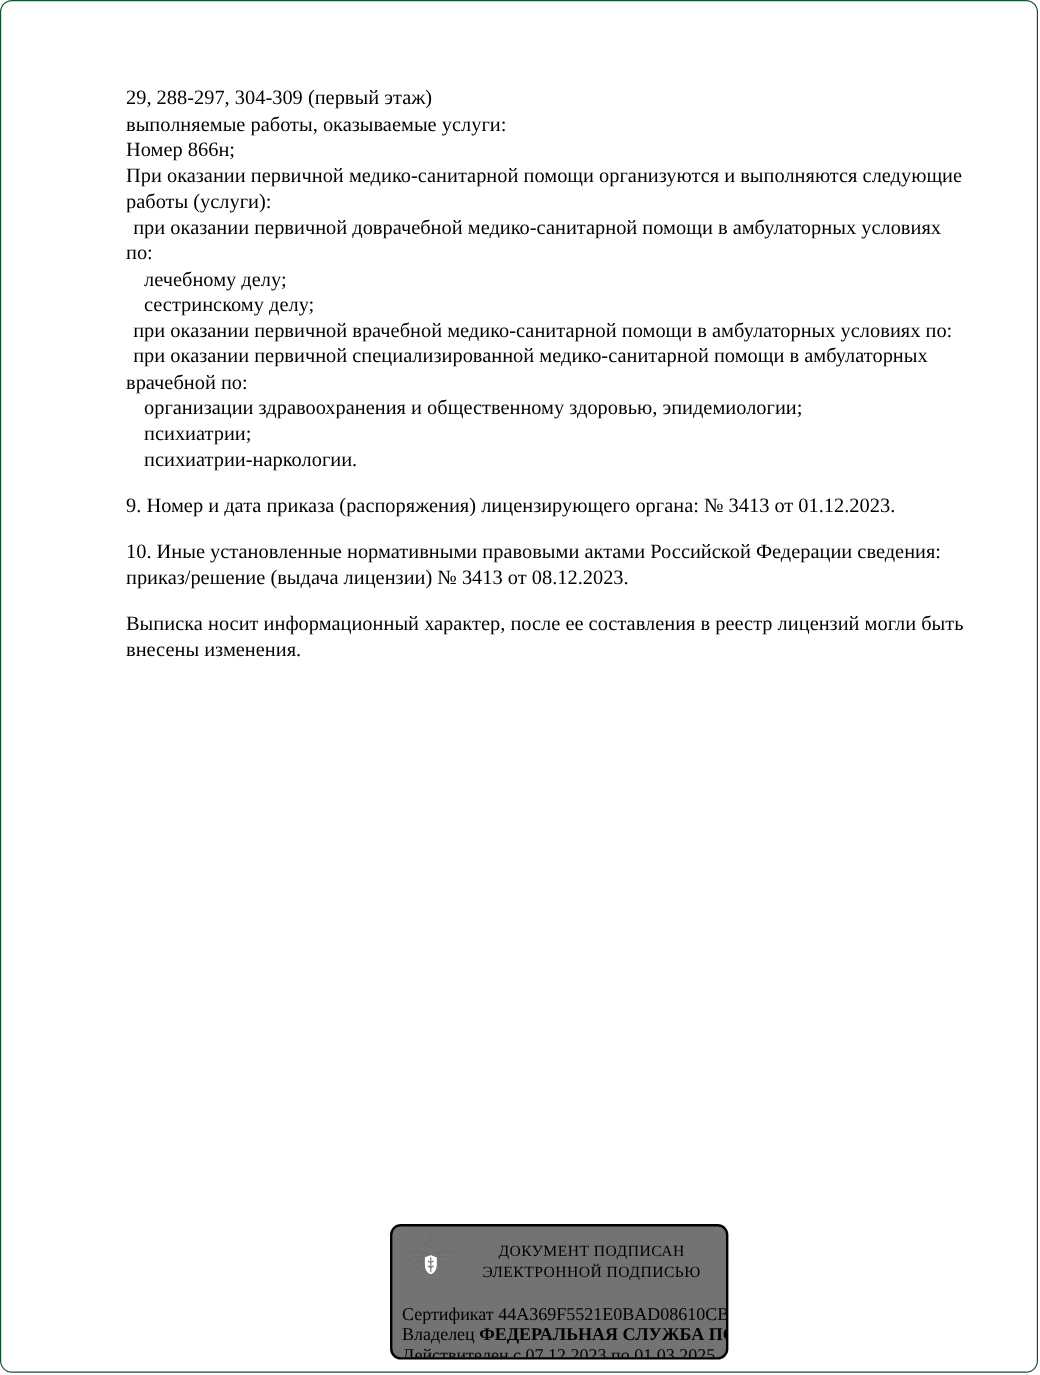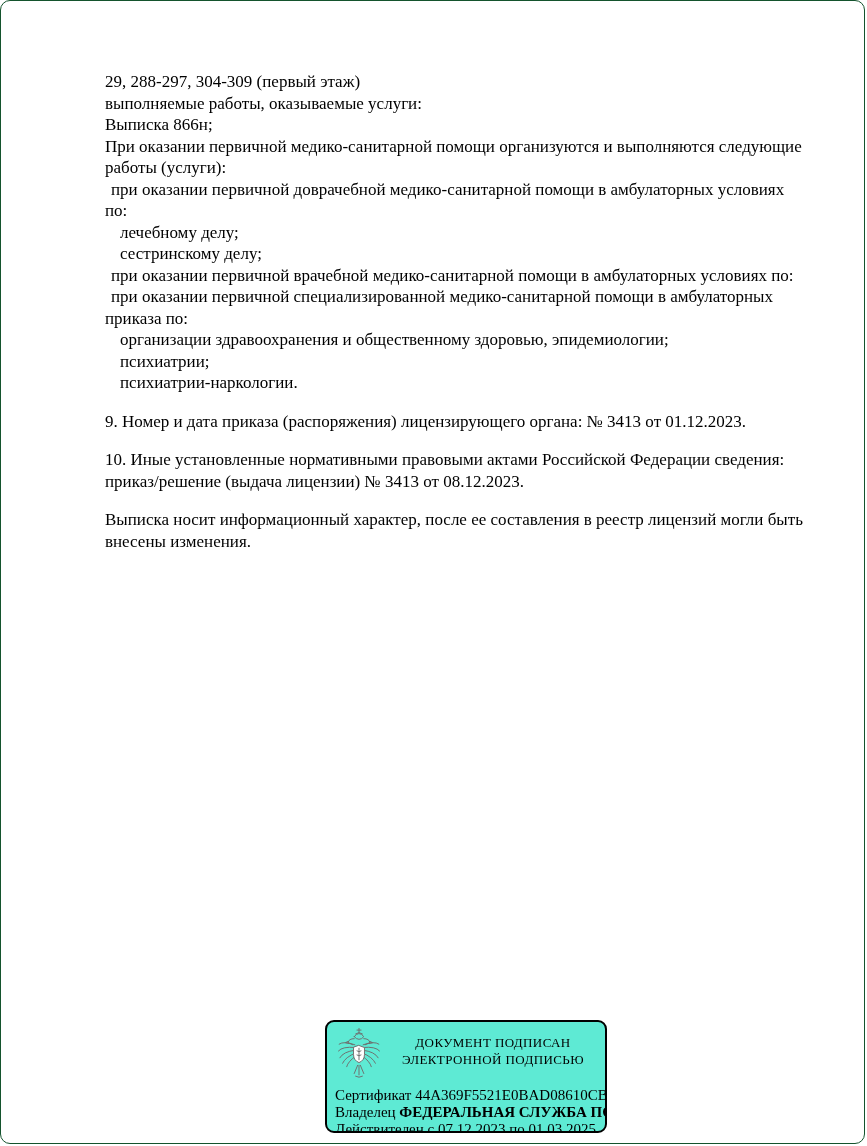--- a/index.html
+++ b/index.html
@@ -39,21 +39,21 @@
   
   .stamp {
     position: absolute;
     left: 324px;
     top: 1019px;
     width: 282px;
     height: 113px;
     border: 2px solid #000000;
     border-radius: 9px;
     box-sizing: border-box;
-    background: #5eead4;
+    background: #737373;
     overflow: hidden;
     color: #000000;
   }
   .stamp-header {
     display: flex;
     align-items: flex-start;
   }
   .stamp-emblem {
     flex: 0 0 auto;
     margin: 5px 0 0 10px;
@@ -77,30 +77,30 @@
   .stamp-lines .owner-value { font-weight: bold; }
 </style>
 </head>
 <body>
 
 <div class="page">
 
   <div class="doc-text">
       <div class="line ind-0">29, 288-297, 304-309 (первый этаж)</div>
       <div class="line ind-0">выполняемые работы, оказываемые услуги:</div>
-      <div class="line ind-0">Выписка 866н;</div>
+      <div class="line ind-0">Номер 866н;</div>
       <div class="line ind-0">При оказании первичной медико-санитарной помощи организуются и выполняются следующие</div>
       <div class="line ind-0">работы (услуги):</div>
       <div class="line ind-1">при оказании первичной доврачебной медико-санитарной помощи в амбулаторных условиях</div>
       <div class="line ind-0">по:</div>
       <div class="line ind-2">лечебному делу;</div>
       <div class="line ind-2">сестринскому делу;</div>
       <div class="line ind-1">при оказании первичной врачебной медико-санитарной помощи в амбулаторных условиях по:</div>
       <div class="line ind-1">при оказании первичной специализированной медико-санитарной помощи в амбулаторных</div>
-      <div class="line ind-0">приказа по:</div>
+      <div class="line ind-0">врачебной по:</div>
       <div class="line ind-2">организации здравоохранения и общественному здоровью, эпидемиологии;</div>
       <div class="line ind-2">психиатрии;</div>
       <div class="line ind-2">психиатрии-наркологии.</div>
       <div class="line blank"></div>
       <div class="line ind-0">9. Номер и дата приказа (распоряжения) лицензирующего органа: № 3413 от 01.12.2023.</div>
       <div class="line blank"></div>
       <div class="line ind-0">10. Иные установленные нормативными правовыми актами Российской Федерации сведения:</div>
       <div class="line ind-0">приказ/решение (выдача лицензии) № 3413 от 08.12.2023.</div>
       <div class="line blank"></div>
       <div class="line ind-0">Выписка носит информационный характер, после ее составления в реестр лицензий могли быть</div>

